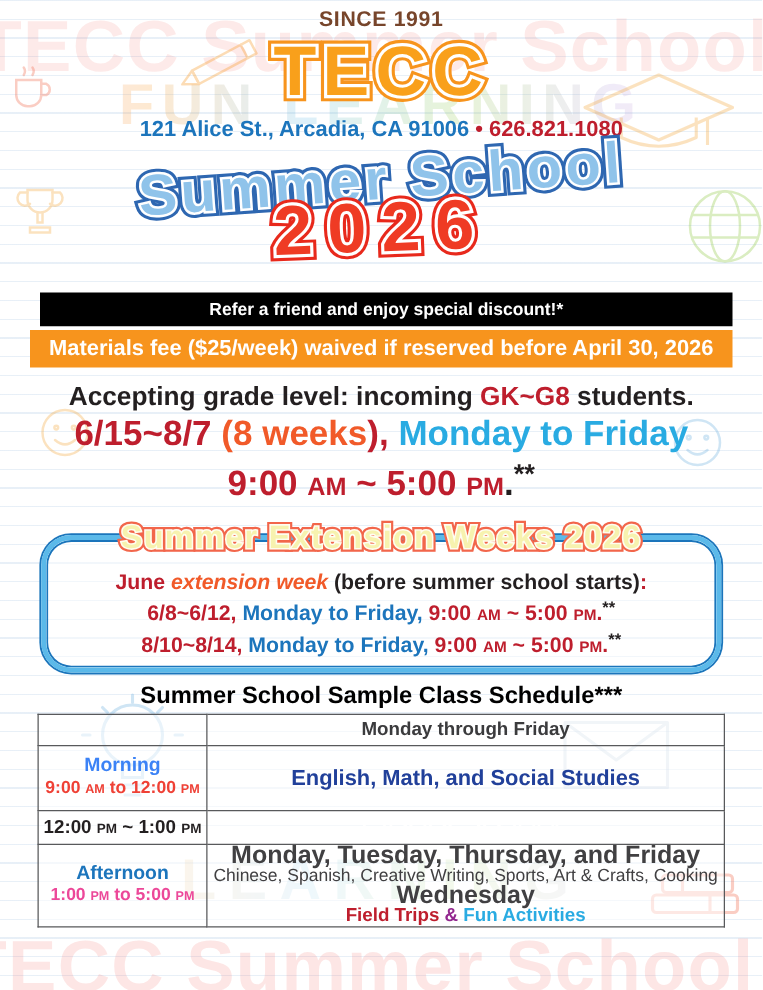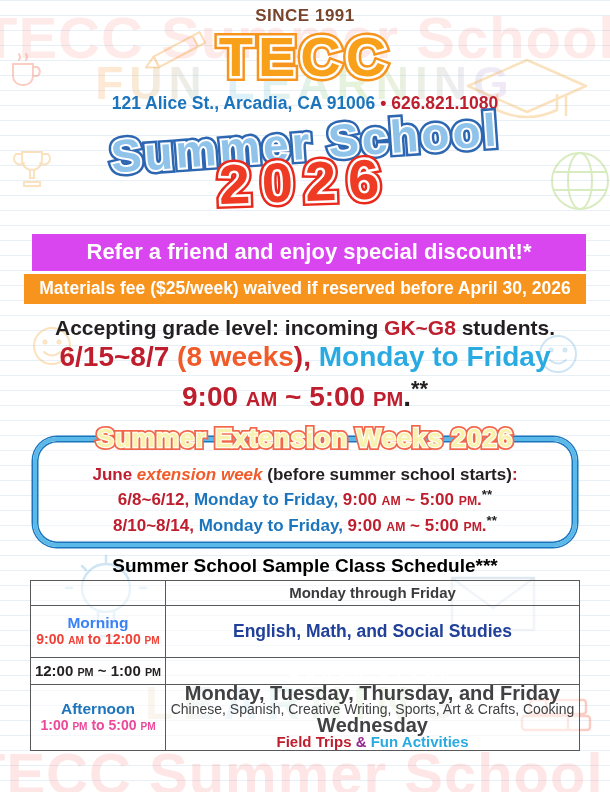--- a/index.html
+++ b/index.html
@@ -47,21 +47,21 @@
   .summer .b-outer { -webkit-text-stroke:9px #2E67B1; }
   .summer .b-inner { -webkit-text-stroke:4px #FFFFFF; }
   .summer .b-fill  { color:#8FC3EA; }
   .yr { height:56px; margin-top:-14px; transform:rotate(-2deg); }
   .yr span { font-size:56px; letter-spacing:12px; }
   .yr .b-outer { -webkit-text-stroke:10px #E8291C; }
   .yr .b-inner { -webkit-text-stroke:5px #FFFFFF; }
   .yr .b-fill  { color:#EF3B24; }
   
   .banner { margin:0 24px; text-align:center; color:#fff; font-weight:bold; }
-  .banner-green  { margin-top:24px; background:#d946ef; font-size:22px;  padding:5px 0 6px;margin-left:32px; }
+  .banner-green  { margin-top:24px; background:#000000; font-size:14px;  padding:5px 0 6px;margin-left:32px; }
   .banner-orange { margin-top:3px;  background:#F7941D; font-size:17.5px; padding:4px 0 5px; }
   
   .a1 { margin-top:12px; text-align:center; font-size:21px; font-weight:bold; color:#231F20; }
   .a2 { margin-top:1px;  text-align:center; font-size:28px; font-weight:bold; line-height:32px; }
   .a3 { text-align:center; font-size:28px; font-weight:bold; line-height:32px; color:#BE1E2D; }
   .c-crimson { color:#BE1E2D; } .c-orange { color:#F15A29; } .c-cyan { color:#29ABE2; }
   .c-blue { color:#1C75BC; } .c-black { color:#231F20; } .i { font-style:italic; }
   .mer { font-size:0.72em; } .dot { color:#231F20; }
   .stars { color:#231F20; font-size:0.78em; vertical-align:0.45em; letter-spacing:0; }
   

